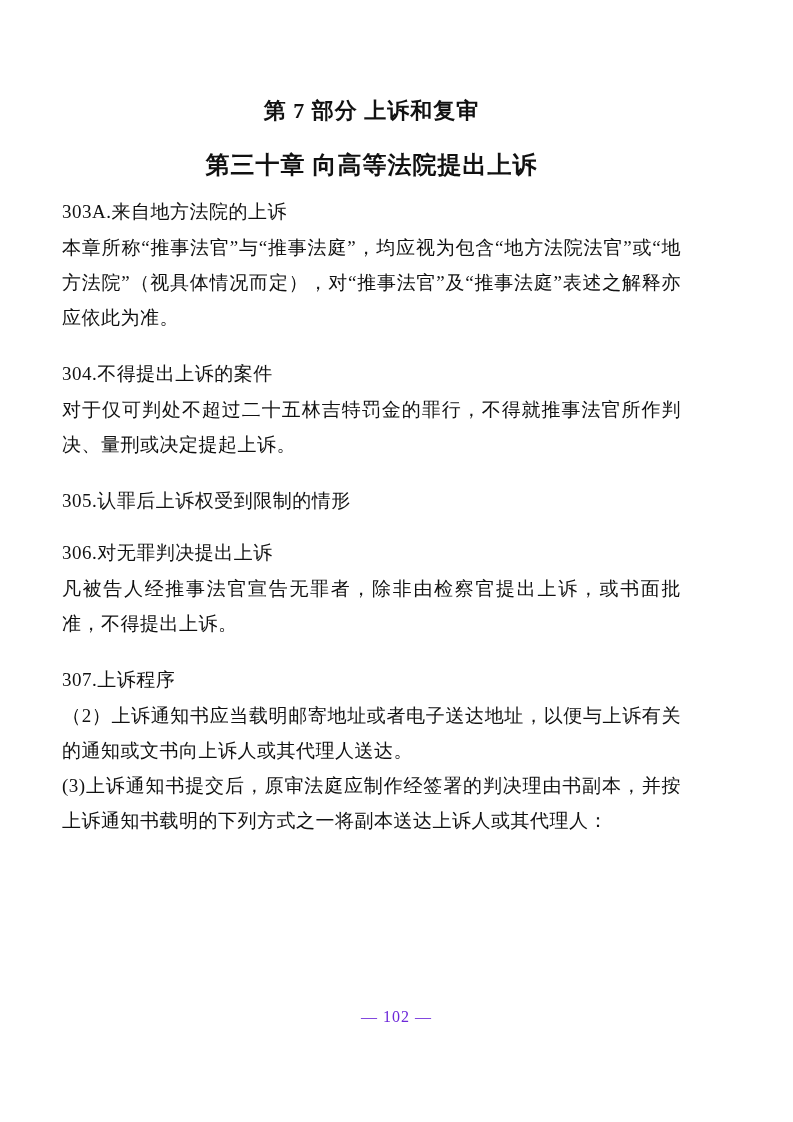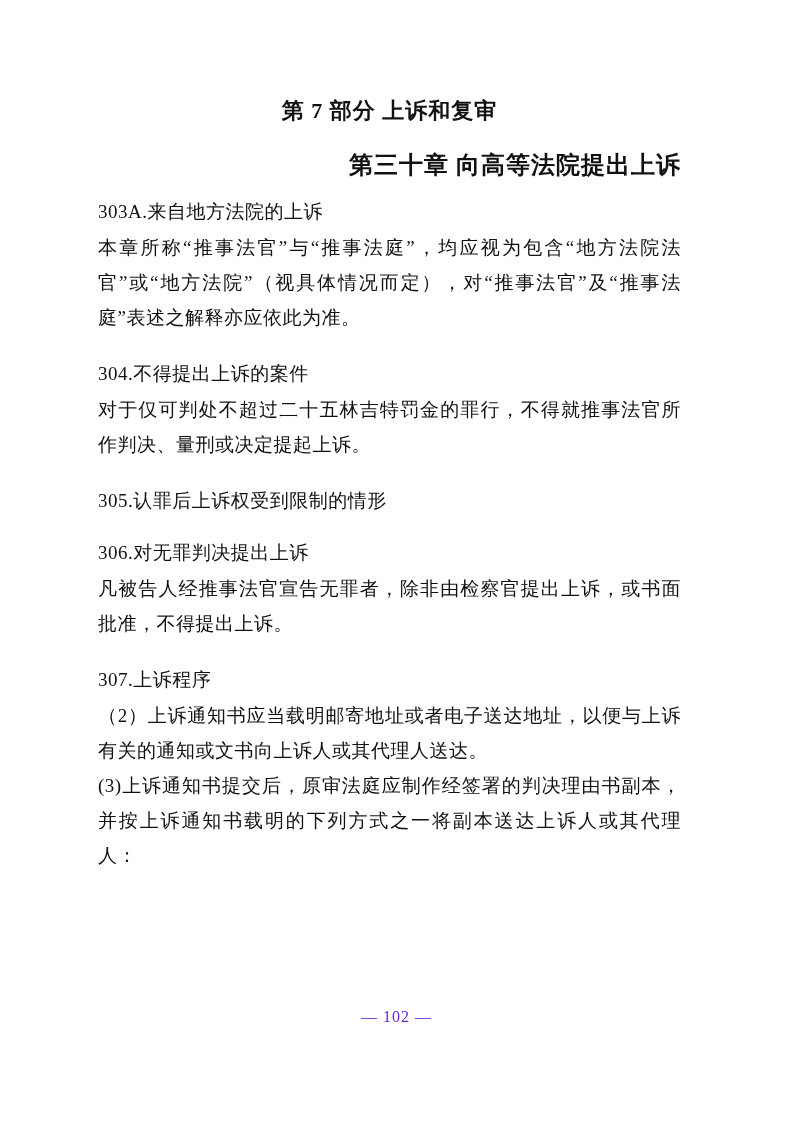--- a/index.html
+++ b/index.html
@@ -9,34 +9,34 @@
   }
   .page {
     position: relative;
     width: 793px;
     height: 1122px;
     background: #ffffff;
     color: #111111;
     font-family: "Liberation Serif", "DejaVu Serif", serif;
     overflow: hidden;
     box-sizing: border-box;
-    padding: 96px 112px 0 98px;
+    padding: 96px 112px 0 62px;
   }
   .part-title {
     font-size: 22px;
     font-weight: bold;
     text-align: center;
     letter-spacing: 1px;
     margin: 0 0 23px 0;
     line-height: 30px;
   }
   .chapter-title {
     font-size: 24px;
     font-weight: bold;
-    text-align: right;
+    text-align: center;
     letter-spacing: 1px;
     margin: 0 0 17px 0;
     line-height: 32px;
   }
   .section { margin-top: 25px; }
   .section:first-of-type { margin-top: 0; }
   .section-heading {
     font-size: 19px;
     font-weight: normal;
     line-height: 27px;

